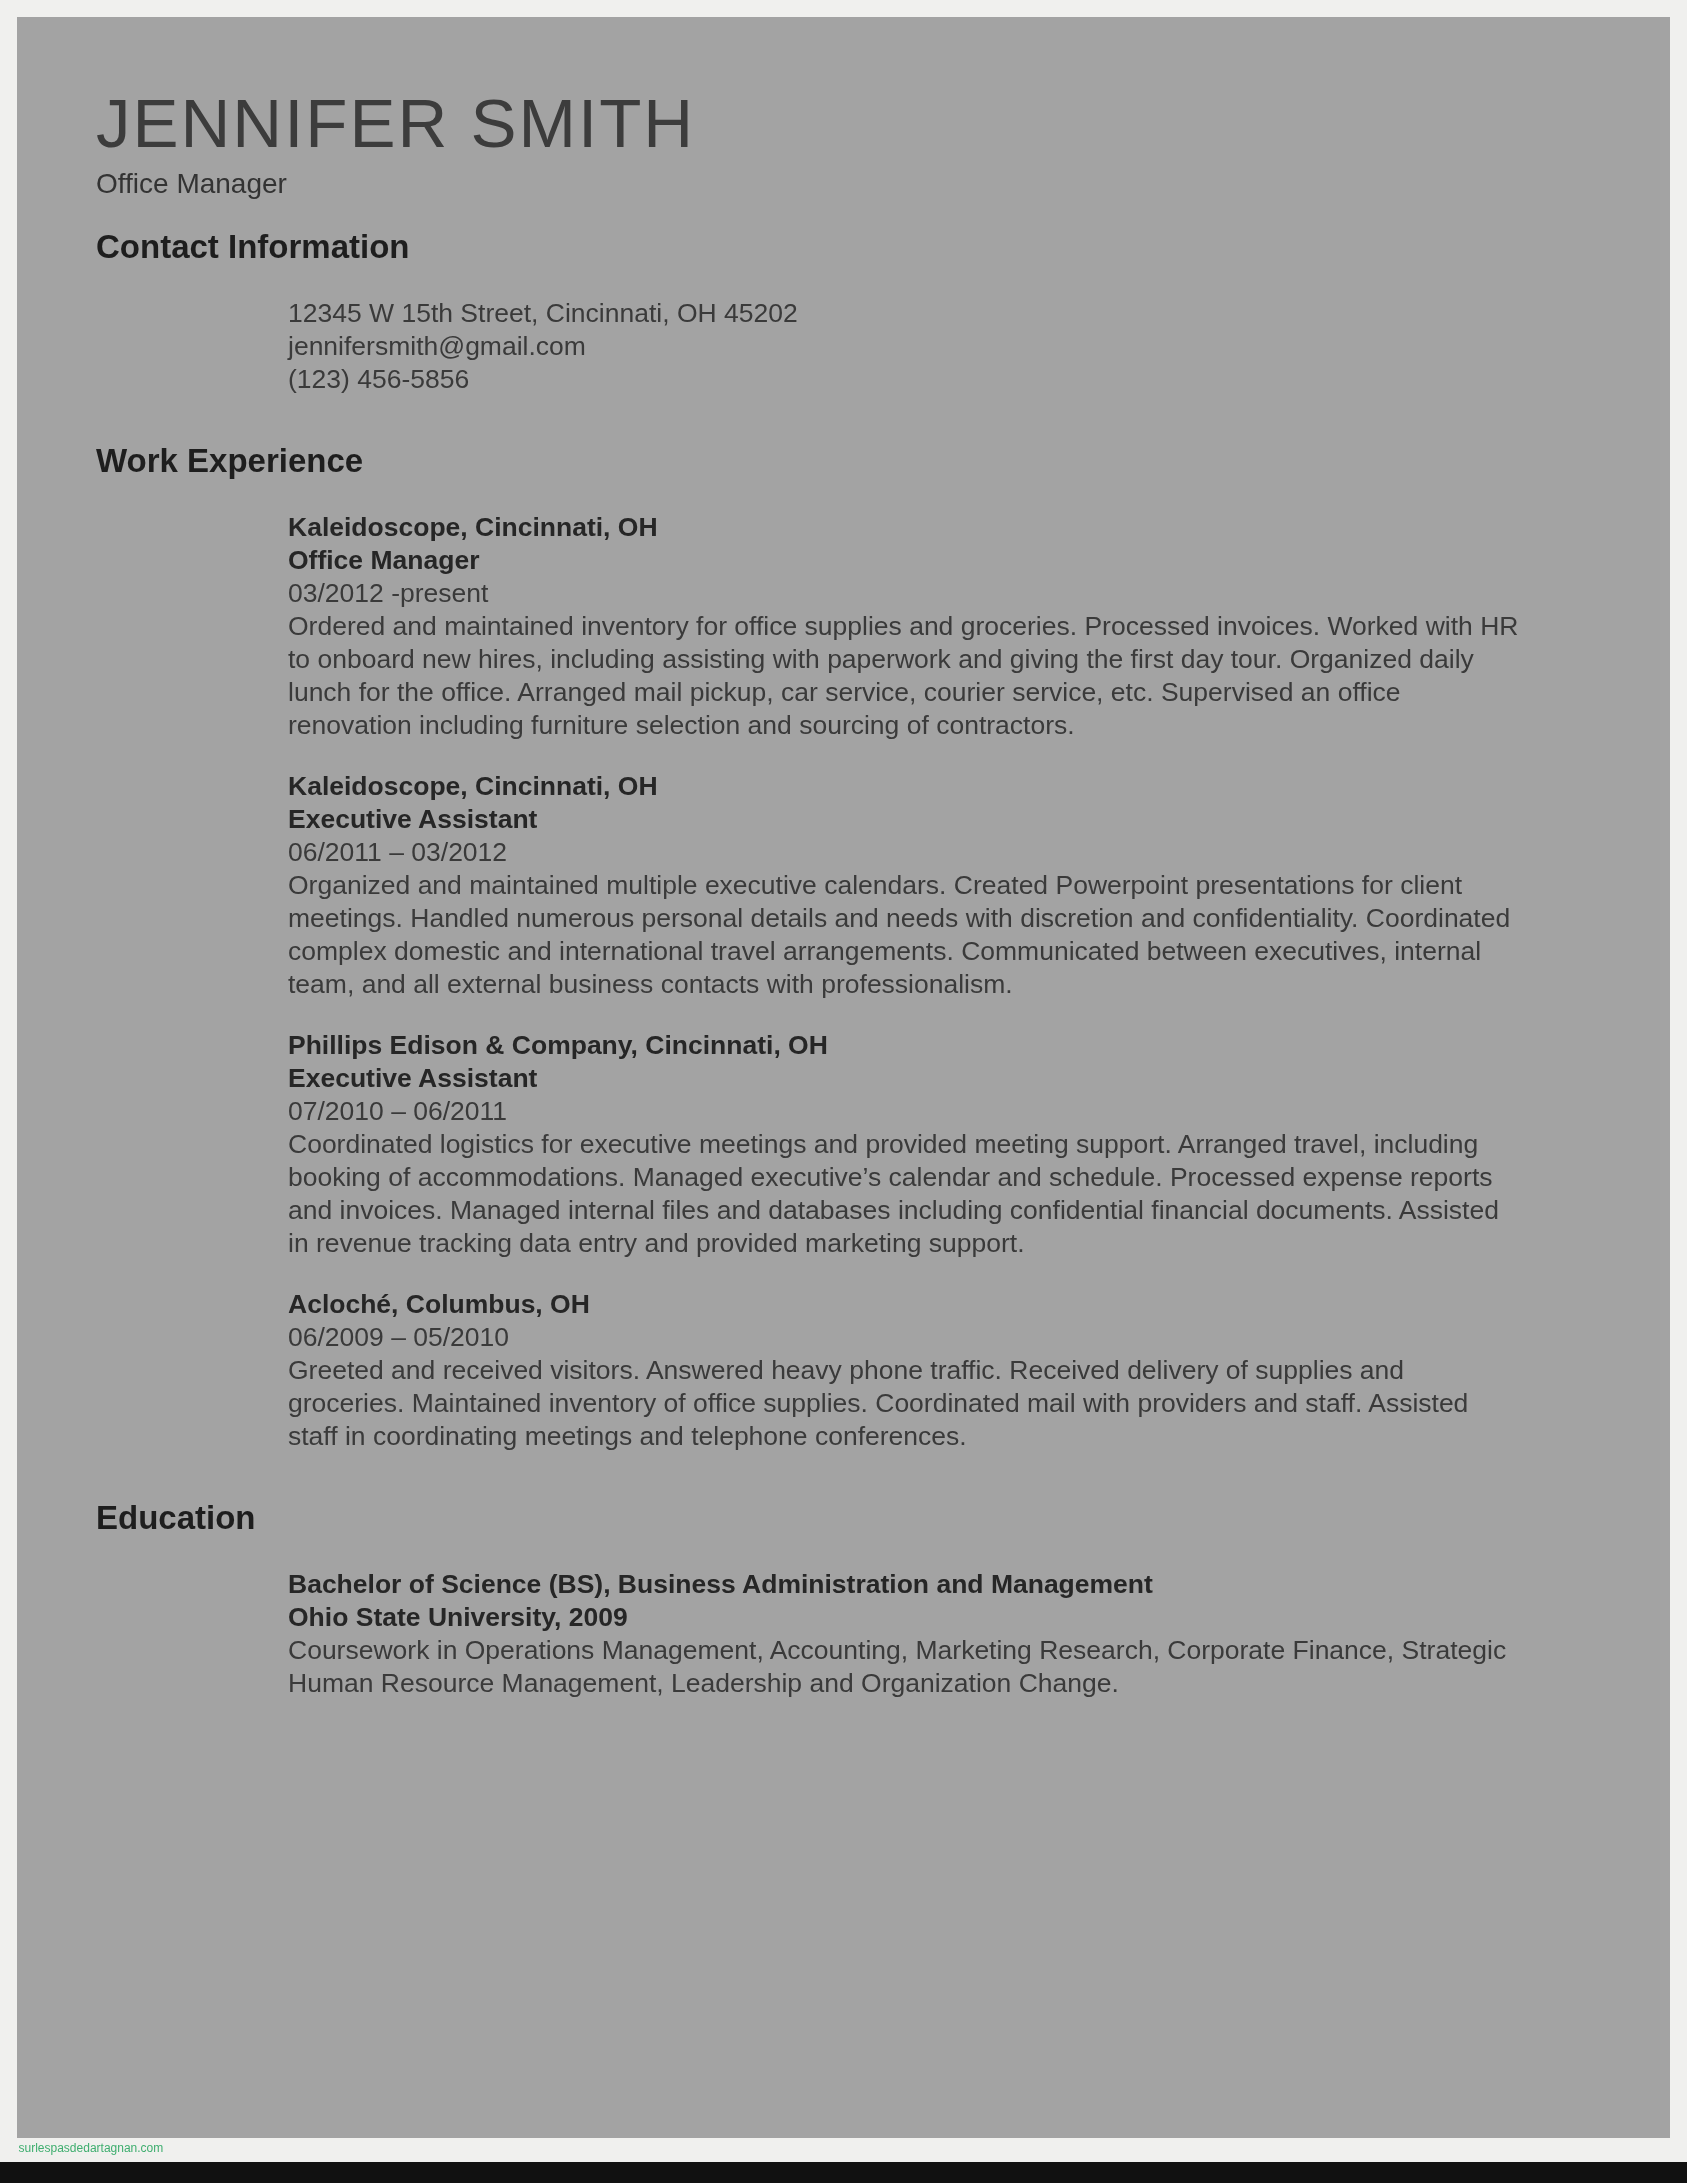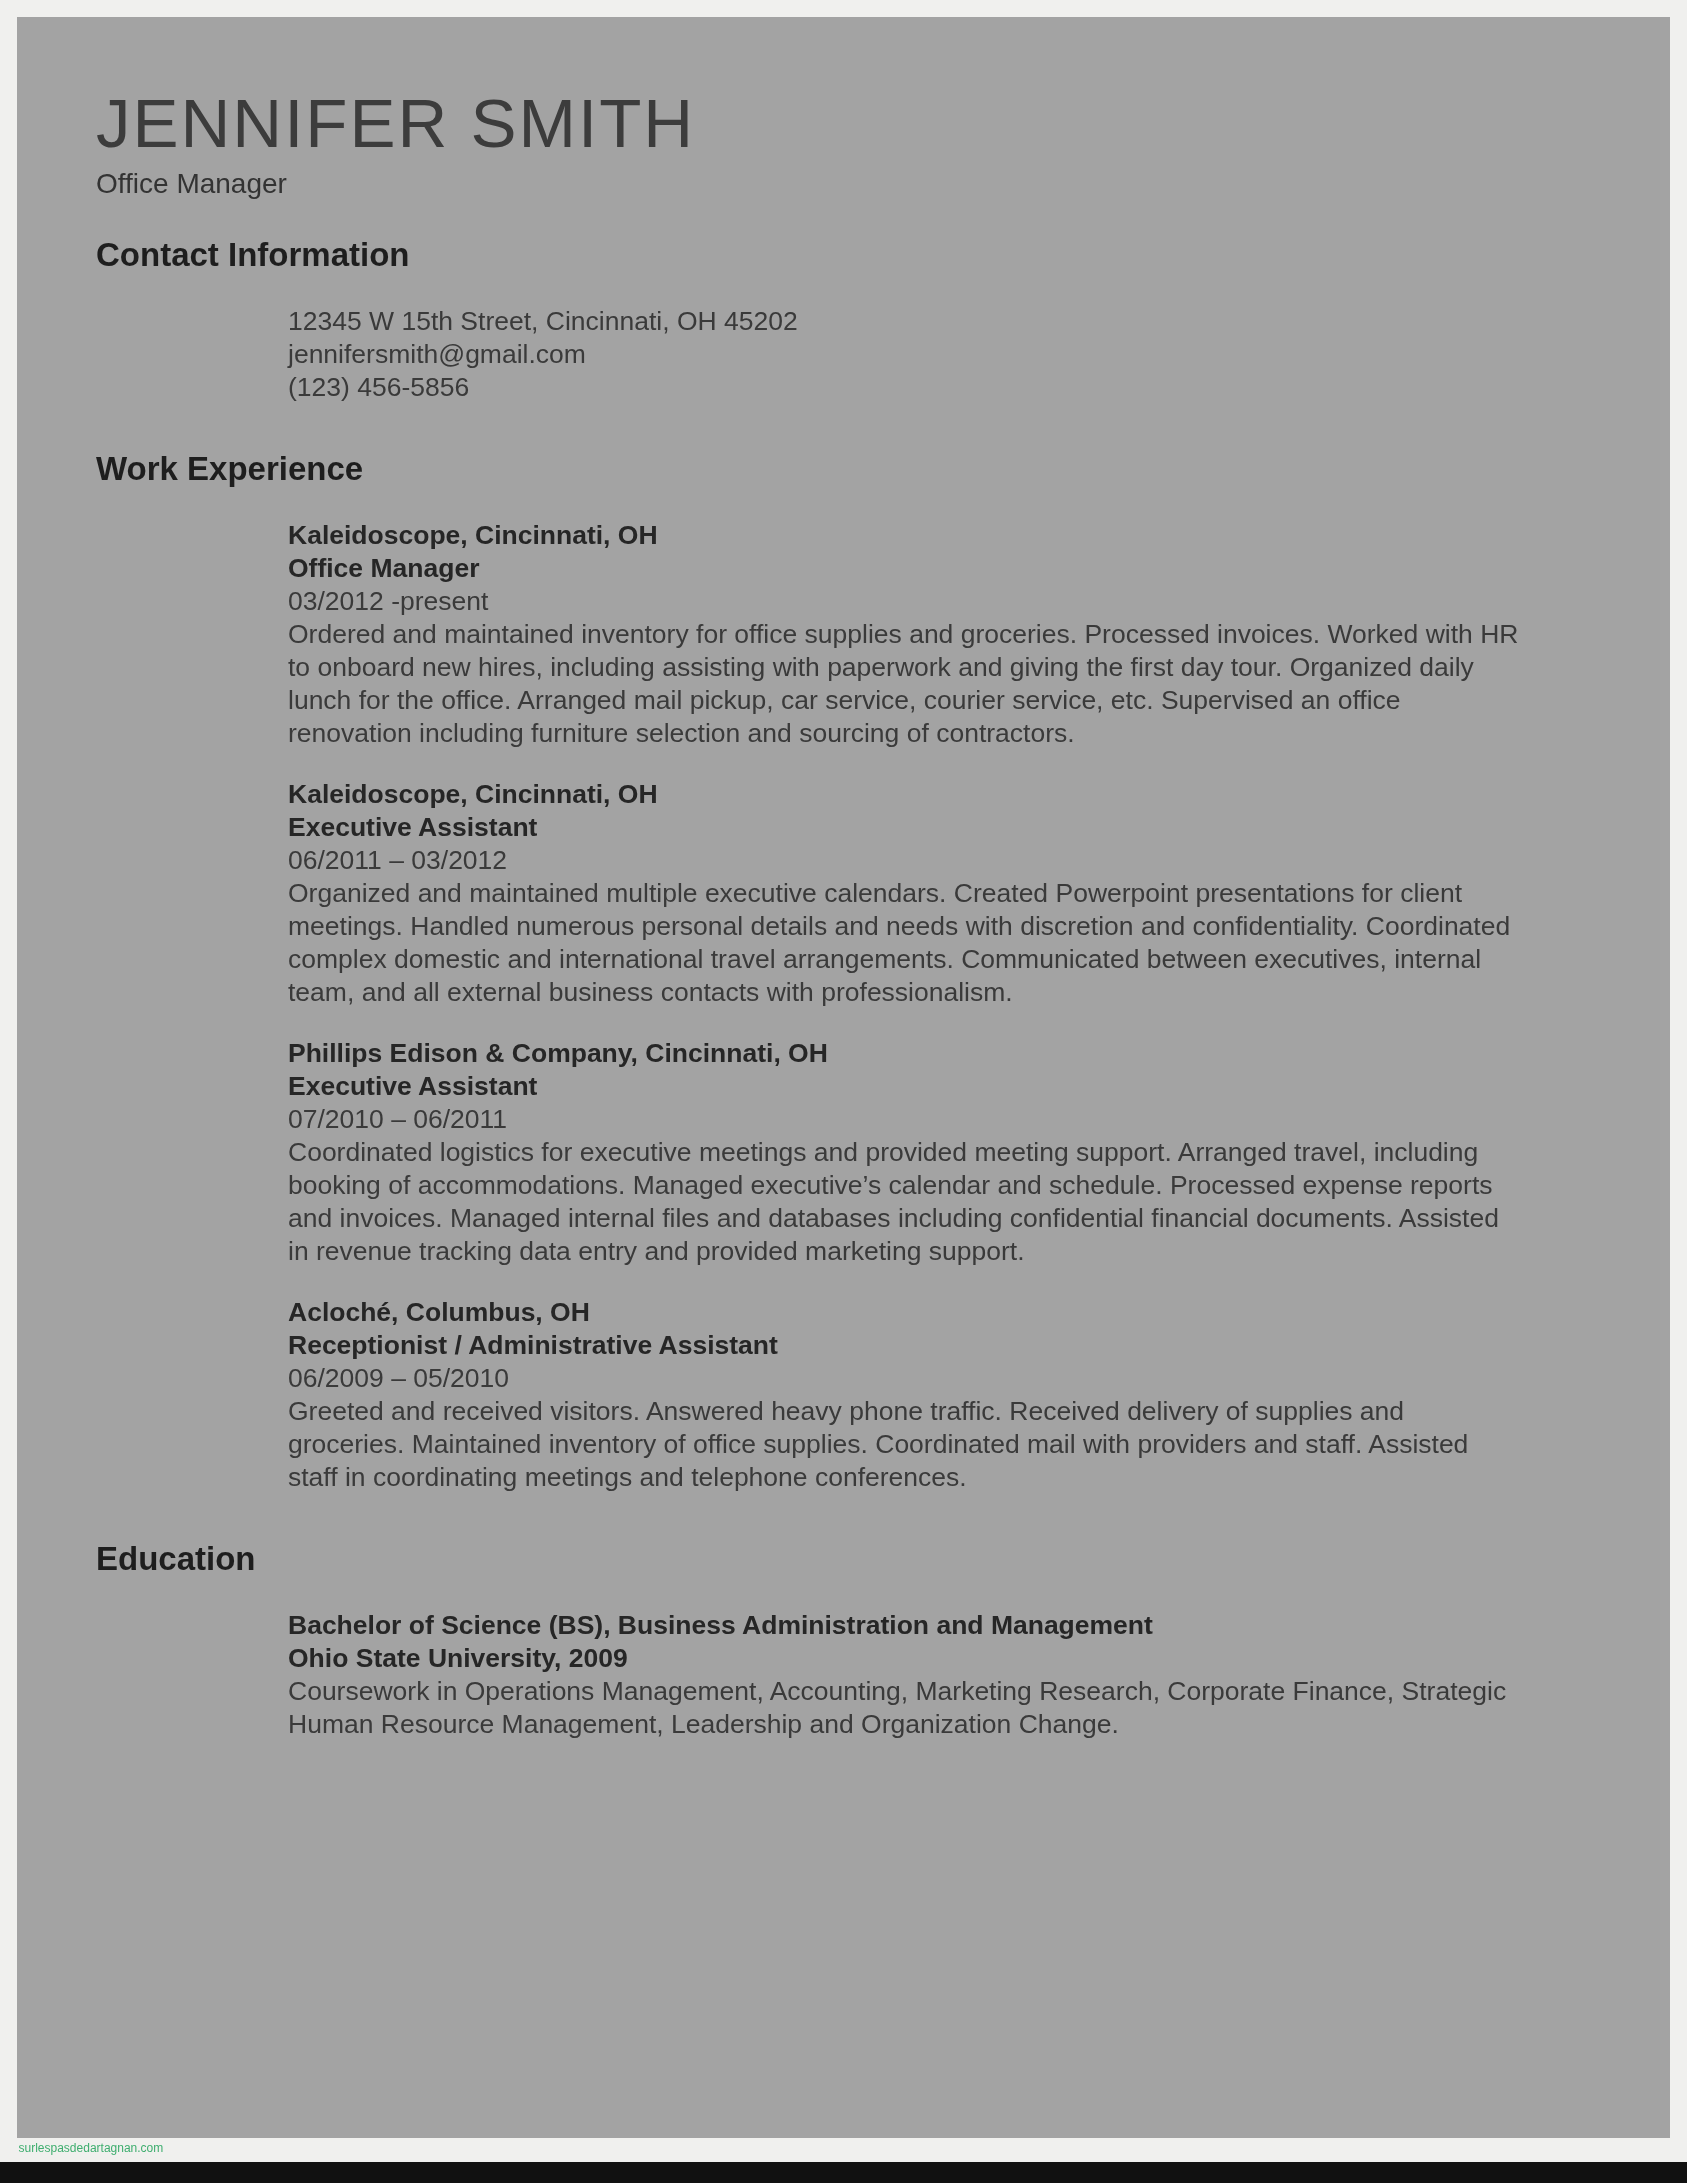--- a/index.html
+++ b/index.html
@@ -32,21 +32,21 @@
     margin-top: 6.6px;
     color: #333333;
   }
   h2 {
     font-size: 33px;
     line-height: 37px;
     font-weight: 700;
     color: #1e1e1e;
     margin-top: 46px;
   }
-  h2.first { margin-top: 36px; }
+  h2.first { margin-top: 28px; }
   .indent {
     margin-left: 192px;
     margin-top: 32px;
     max-width: 1237px;
     font-size: 26.5px;
     line-height: 33px;
     color: #3a3a3a;
   }
   .bold-line {
     font-weight: 700;
@@ -108,21 +108,20 @@
 
       <div class="job">
         <div class="bold-line">Phillips Edison &amp; Company, Cincinnati, OH</div>
         <div class="bold-line">Executive Assistant</div>
         <div>07/2010 – 06/2011</div>
         <div>Coordinated logistics for executive meetings and provided meeting support. Arranged travel, including booking of accommodations. Managed executive’s calendar and schedule. Processed expense reports and invoices. Managed internal files and databases including confidential financial documents. Assisted in revenue tracking data entry and provided marketing support.</div>
       </div>
 
       <div class="job">
         <div class="bold-line">Acloché, Columbus, OH</div>
-        <div class="bold-line">Receptionist / Administrative Assistant</div>
         <div>06/2009 – 05/2010</div>
         <div>Greeted and received visitors. Answered heavy phone traffic. Received delivery of supplies and groceries. Maintained inventory of office supplies. Coordinated mail with providers and staff. Assisted staff in coordinating meetings and telephone conferences.</div>
       </div>
 
     </div>
   </section>
 
   <section>
   </section>
 

